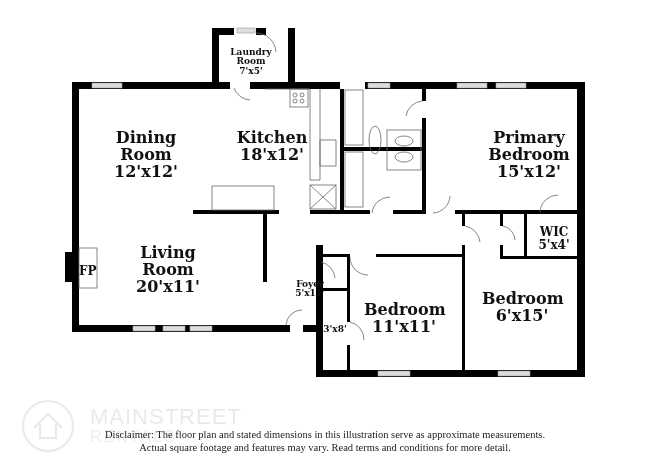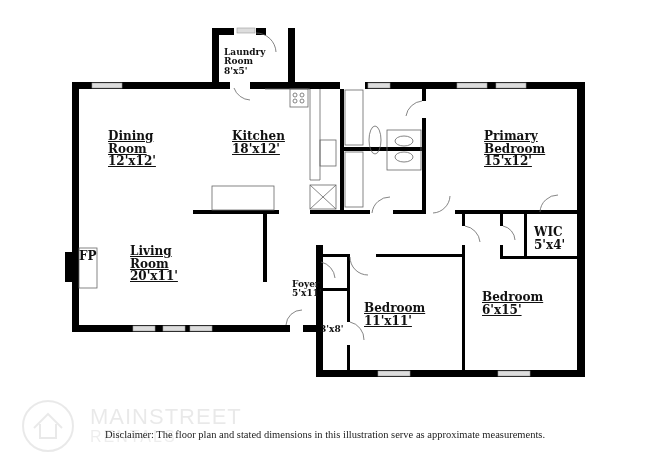--- a/index.html
+++ b/index.html
@@ -1,22 +1,22 @@
 <!DOCTYPE html>
 <html><head>
 <meta charset="utf-8">
 <style>
   html, body { margin: 0; padding: 0; background: #ffffff; }
   body { width: 650px; height: 473px; position: relative; overflow: hidden; font-family: "DejaVu Serif", serif; }
   svg.plan { position: absolute; left: 0; top: 0; }
   .wall { fill: #000000; }
   .thin { stroke: #666; stroke-width: 0.8; fill: none; }
   .win { fill: #dddddd; stroke: #999; stroke-width: 0.6; }
-  .label { position: absolute; text-align: left; font-weight: bold; color: #111; line-height: 1.05; }
-  .lg { font-size: 12px; text-decoration: underline; }
+  .label { position: absolute; text-align: center; font-weight: bold; color: #111; line-height: 1.05; }
+  .lg { font-size: 16px; }
   .sm { font-size: 9px; }
   .xs { font-size: 12px; }
   .disclaimer { position: absolute; left: 0; width: 650px; top: 428px; text-align: center; font-family: "Liberation Serif", serif; font-size: 10.5px; color: #222; line-height: 1.25; }
   .watermark { position: absolute; left: 20px; top: 398px; opacity: 0.12; }
   .watermark .brand { position: absolute; left: 70px; top: 6px; font-family: "Liberation Sans", sans-serif; font-size: 22px; letter-spacing: 1px; color: #555; white-space: nowrap; }
   .watermark .brand2 { position: absolute; left: 70px; top: 30px; font-family: "Liberation Sans", sans-serif; font-size: 16px; letter-spacing: 2px; color: #737373; white-space: nowrap; }
 </style>
 </head>
 <body>
 
@@ -119,21 +119,21 @@
     <path class="thin" d="M350 257 A18 18 0 0 0 368 275"></path>
     <path class="thin" d="M321 262 A18 18 0 0 1 335 278"></path>
     <path class="thin" d="M350 322 A18 18 0 0 1 364 340"></path>
     <path class="thin" d="M286 325 A16 16 0 0 1 302 310"></path>
   </g>
 </svg>
 
 <div class="label sm" style="left:224px; top:48px; width:54px;">
   <div>Laundry</div>
   <div>Room</div>
-  <div>8'x5'</div>
+  <div>7'x5'</div>
 </div>
 
 <div class="label lg" style="left:108px; top:130px; width:76px;">
   <div>Dining</div>
   <div>Room</div>
   <div>12'x12'</div>
 </div>
 
 <div class="label lg" style="left:232px; top:130px; width:80px;">
   <div>Kitchen</div>
@@ -150,21 +150,21 @@
   <div>WIC</div>
   <div>5'x4'</div>
 </div>
 
 <div class="label lg" style="left:130px; top:245px; width:76px;">
   <div>Living</div>
   <div>Room</div>
   <div>20'x11'</div>
 </div>
 
-<div class="label xs" style="left:79px; top:250px; width:14px;">
+<div class="label xs" style="left:79px; top:265px; width:14px;">
   <div>FP</div>
 </div>
 
 <div class="label sm" style="left:292px; top:280px; width:36px;">
   <div>Foyer</div>
   <div>5'x11'</div>
 </div>
 
 <div class="label sm" style="left:320px; top:325px; width:30px;">
   <div>3'x8'</div>
@@ -184,13 +184,14 @@
   <svg width="56" height="56" viewBox="0 0 56 56">
     <circle cx="28" cy="28" r="25" fill="none" stroke="#555" stroke-width="2"></circle>
     <path d="M14 30 L28 16 L42 30 M20 26 L20 40 L36 40 L36 26" fill="none" stroke="#555" stroke-width="2"></path>
   </svg>
   <div class="brand">MAINSTREET</div>
   <div class="brand2">RENTALS</div>
 </div>
 
 <div class="disclaimer">
   <div>Disclaimer: The floor plan and stated dimensions in this illustration serve as approximate measurements.</div>
+  <div>Actual square footage and features may vary. Read terms and conditions for more detail.</div>
 </div>
 
 </body></html>

